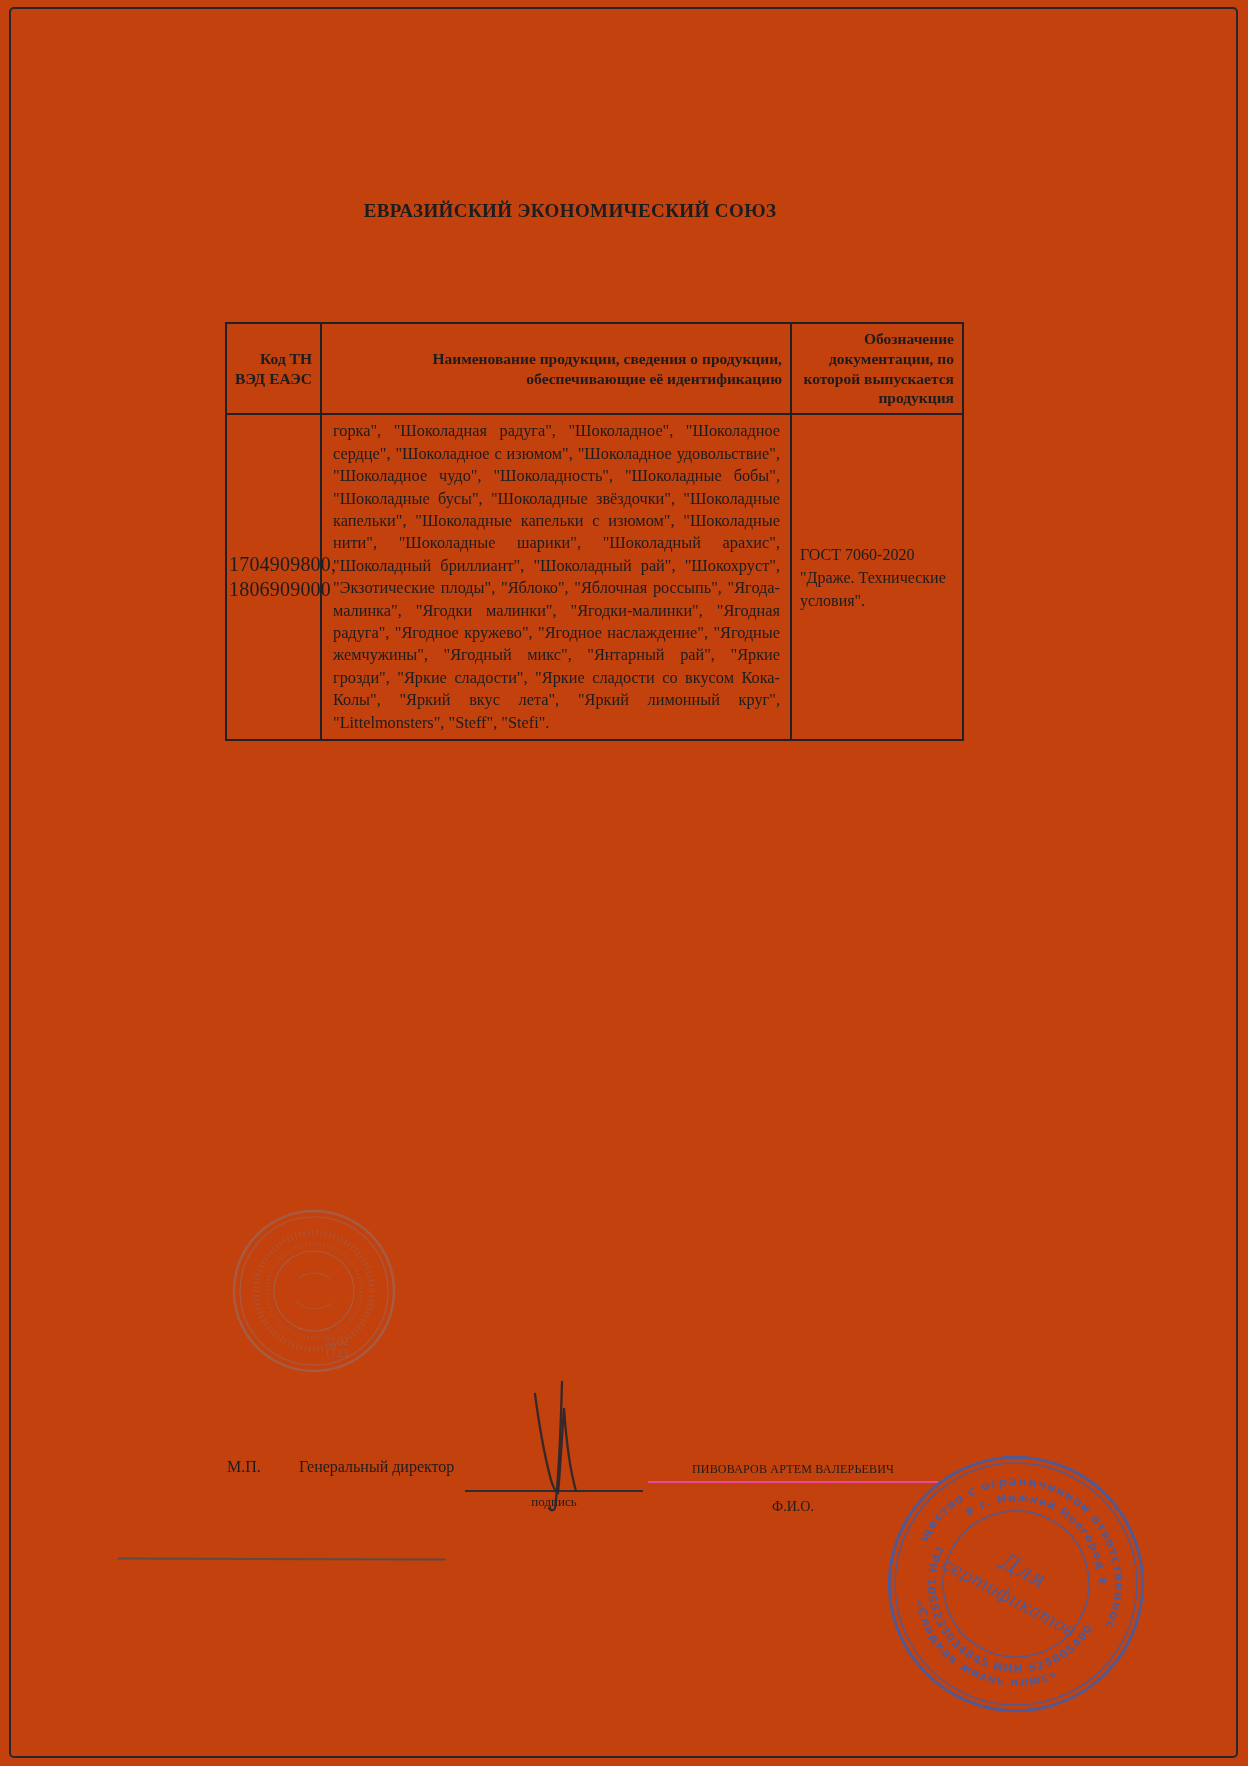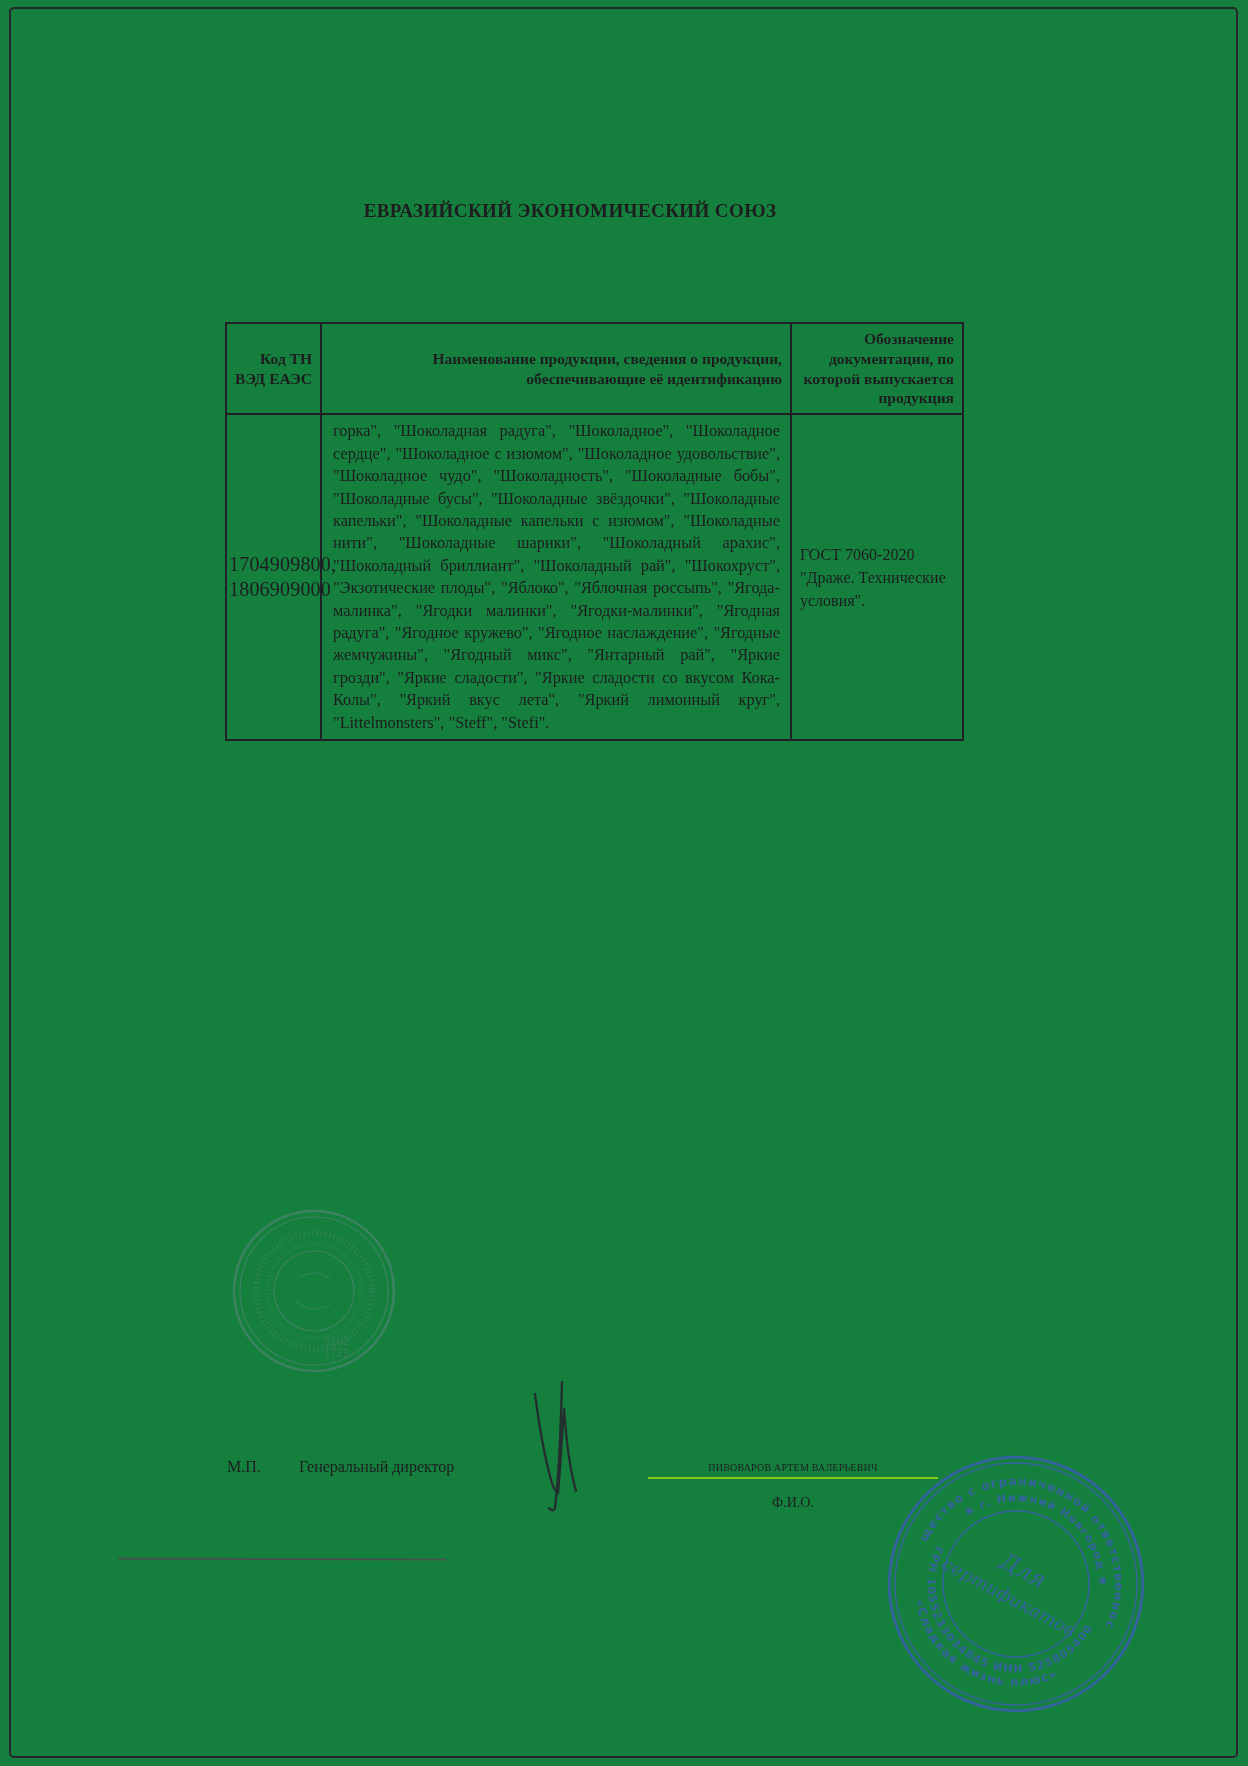--- a/index.html
+++ b/index.html
@@ -1,19 +1,19 @@
 <!DOCTYPE html>
 <html lang="ru"><head>
 <meta charset="utf-8">
 <style>
   html,body{margin:0;padding:0;background:#ffffff;}
   .page{
     position:relative;
     width:1248px;height:1766px;
-    background:#15803d;
+    background:#c2410c;
     font-family:"Liberation Serif", serif;
     color:#1d1d20;
     overflow:hidden;
   }
   .scan-border{
     position:absolute;left:9px;top:7px;width:1225px;height:1747px;
     border:2px solid #26262c;border-radius:5px;pointer-events:none;
   }
   
   .title-wrap{position:absolute;left:150px;width:840px;text-align:center;}
@@ -48,21 +48,21 @@
   }
   tr.body-row{height:302px;}
   
   .abs{position:absolute;}
   .mp{left:227px;top:1458px;font-size:16px;}
   .director{left:299px;top:1458px;font-size:16px;}
   .sig-block{left:465px;top:1428px;width:178px;text-align:center;}
   .sig-space{height:62px;border-bottom:2px solid #2c2c33;}
   .sig-caption{font-size:13px;padding-top:2px;}
   .name-block{left:648px;top:1462px;width:290px;text-align:center;}
-  .name-text{font-size:10px;letter-spacing:.2px;padding-bottom:4px;border-bottom:2px solid #84cc16;}
+  .name-text{font-size:12px;letter-spacing:.2px;padding-bottom:4px;border-bottom:2px solid #ec4899;}
   .name-caption{font-size:14px;padding-top:16px;}
   
   .stamp-left{left:228px;top:1205px;width:172px;height:172px;opacity:.38;}
   .stamp-right{left:872px;top:1440px;width:288px;height:288px;transform:rotate(28deg);opacity:.85;}
   .stamp-right .ring{font-family:"DejaVu Sans",sans-serif;font-weight:bold;letter-spacing:1.3px;}
   .stamp-right .ring-lg{font-size:12.5px;}
   .stamp-right .ring-sm{font-size:11.5px;}
   .stamp-right .center-script{font-family:"DejaVu Serif",serif;font-style:italic;}
   .signature-svg{left:503px;top:1378px;width:122px;height:136px;}
   .scan-line{left:118px;top:1558px;width:328px;height:2px;background:#4c4c50;opacity:.85;transform:rotate(.15deg);}
@@ -96,20 +96,24 @@
       </td>
       <td class="products">горка", "Шоколадная радуга", "Шоколадное", "Шоколадное сердце", "Шоколадное с изюмом", "Шоколадное удовольствие", "Шоколадное чудо", "Шоколадность", "Шоколадные бобы", "Шоколадные бусы", "Шоколадные звёздочки", "Шоколадные капельки", "Шоколадные капельки с изюмом", "Шоколадные нити", "Шоколадные шарики", "Шоколадный арахис", "Шоколадный бриллиант", "Шоколадный рай", "Шокохруст", "Экзотические плоды", "Яблоко", "Яблочная россыпь", "Ягода-малинка", "Ягодки малинки", "Ягодки-малинки", "Ягодная радуга", "Ягодное кружево", "Ягодное наслаждение", "Ягодные жемчужины", "Ягодный микс", "Янтарный рай", "Яркие грозди", "Яркие сладости", "Яркие сладости со вкусом Кока-Колы", "Яркий вкус лета", "Яркий лимонный круг", "Littelmonsters", "Steff", "Stefi".</td>
       <td class="standard">ГОСТ 7060-2020 "Драже. Технические условия".</td>
     </tr>
   </tbody>
     </table>
 
   <div class="abs mp">М.П.</div>
   <div class="abs director">Генеральный директор</div>
 
+  <div class="abs sig-block">
+    <div class="sig-space"></div>
+    <div class="sig-caption">подпись</div>
+  </div>
 
   <div class="abs name-block">
     <div class="name-text">ПИВОВАРОВ АРТЕМ ВАЛЕРЬЕВИЧ</div>
     <div class="name-caption">Ф.И.О.</div>
   </div>
 
   <svg class="abs signature-svg" viewBox="0 0 122 136">
     <g fill="none" stroke="#26262e" stroke-width="2.3" stroke-linecap="round" opacity="0.9">
       <path d="M32,16 C36,46 42,80 48,102 C50,109 53,114 55,115 C57,96 59,56 61,30 C63,60 67,92 73,113"></path>
       <path d="M59,4 C58,42 56,98 52,130 C51,133 48,133 46,130"></path>

